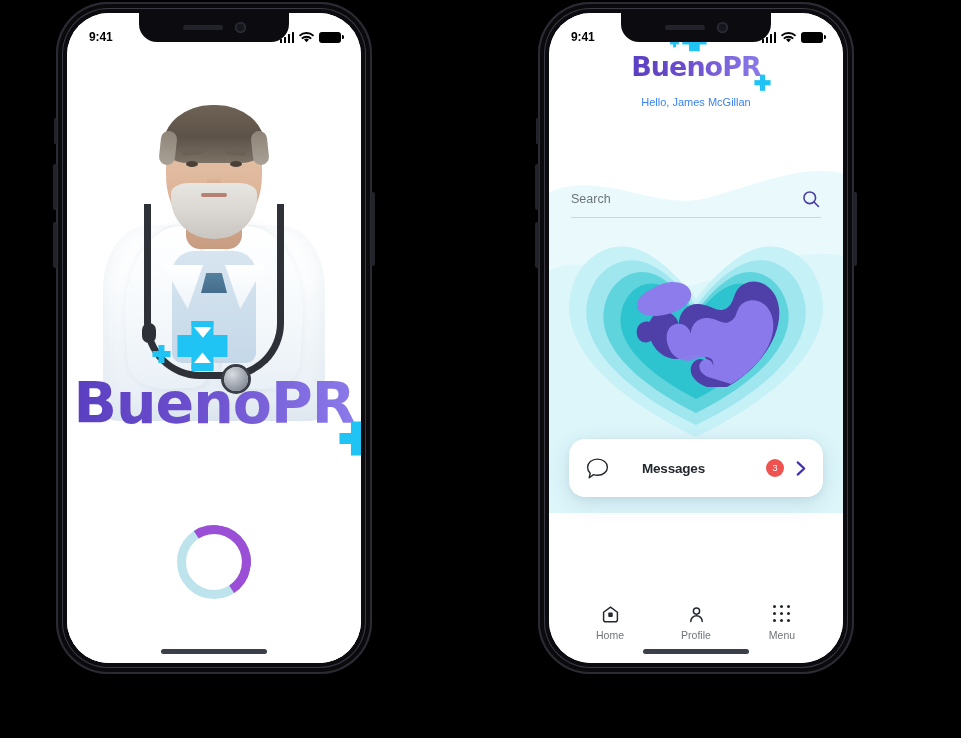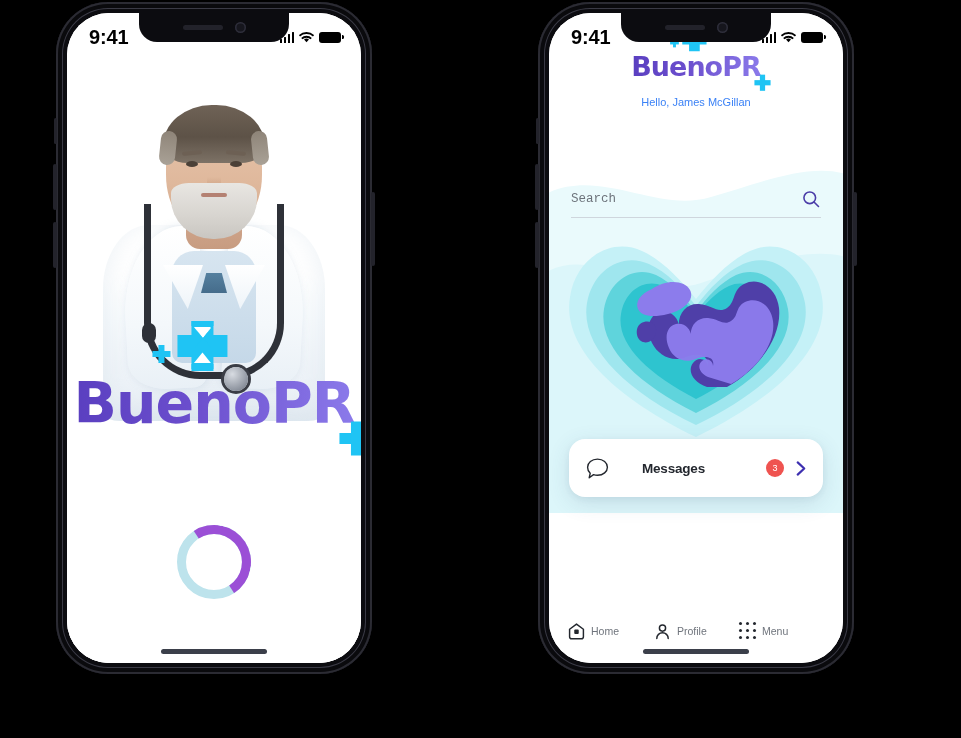--- a/index.html
+++ b/index.html
@@ -91,21 +91,21 @@
     height: 40px;
     display: flex;
     align-items: center;
     justify-content: space-between;
     padding: 8px 20px 0 22px;
     box-sizing: border-box;
     z-index: 25;
     pointer-events: none;
   }
   .status-time {
-    font-size: 20px;
+    font-size: 12px;
     font-weight: bold;
     color: #000000;
     letter-spacing: -0.1px;
   }
   .status-icons {
     display: flex;
     align-items: center;
     gap: 5px;
   }
   .sig { display: flex; align-items: flex-end; gap: 1.5px; height: 11px; }
@@ -438,21 +438,21 @@
     border-bottom: 1px solid #cfd6dd;
     padding-bottom: 8px;
     display: flex;
     align-items: center;
     justify-content: space-between;
   }
   .search-input {
     border: none;
     outline: none;
     background: transparent;
-    font-family: Liberation Mono, monospace;
+    font-family: Liberation Sans, sans-serif;
     font-size: 12.5px;
     color: #4a5058;
     width: 78%;
     padding: 0;
   }
   .search-input::placeholder { color: #6d737b; }
 
   .heart-wrap {
     position: absolute;
     top: 196px;
@@ -507,21 +507,21 @@
     position: absolute;
     left: 0; right: 0; bottom: 22px;
     display: flex;
     z-index: 20;
     padding: 0 18px;
     box-sizing: border-box;
   }
   .tab {
     flex: 1;
     display: flex;
-    flex-direction: row;
+    flex-direction: column;
     align-items: center;
     gap: 5px;
   }
   .tab-icon { height: 20px; display: flex; align-items: center; justify-content: center; }
   .tab-label {
     font-size: 10.5px;
     color: #6f747c;
     font-family: "Liberation Sans", sans-serif;
   }
   .dots-grid {

